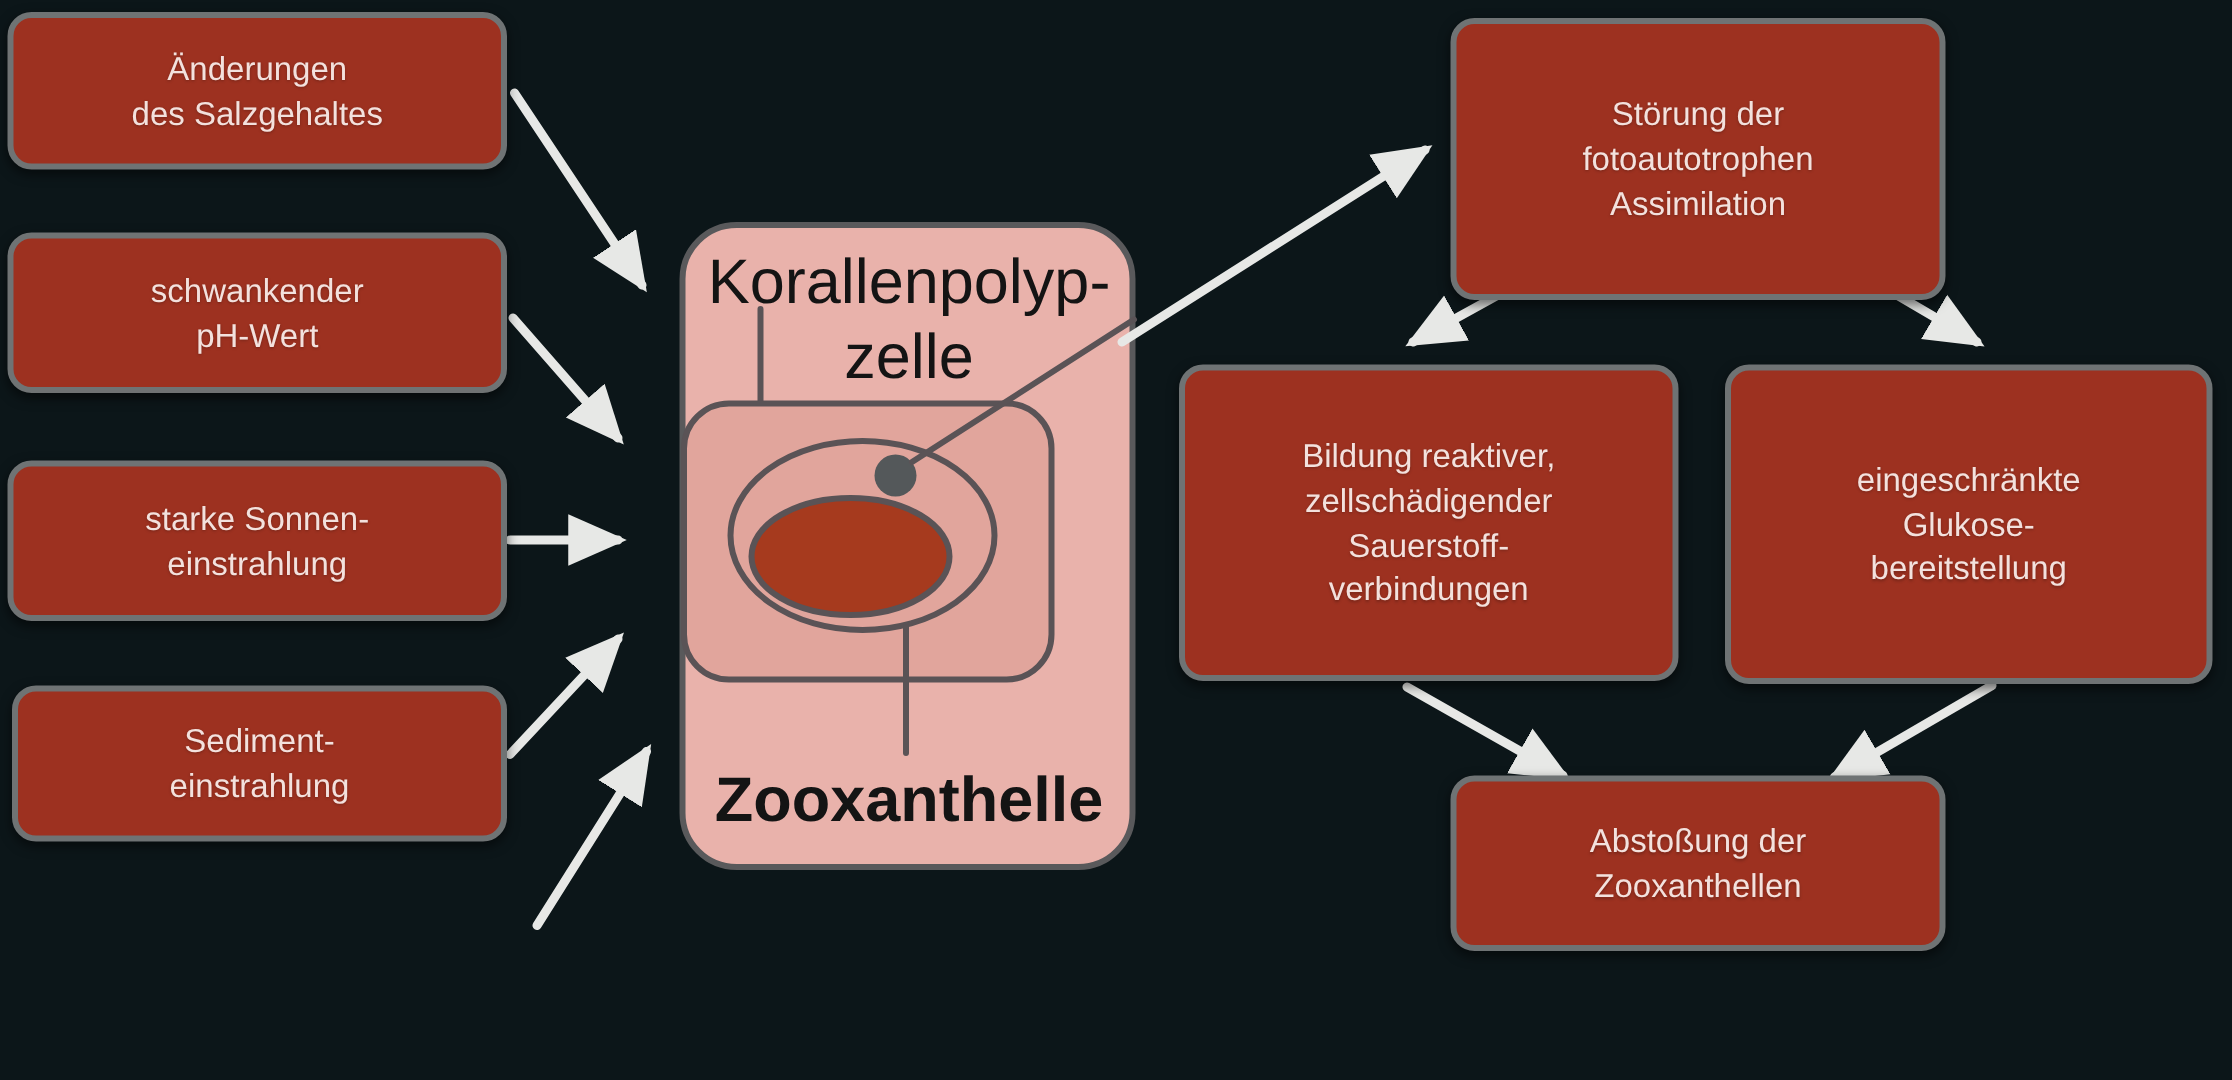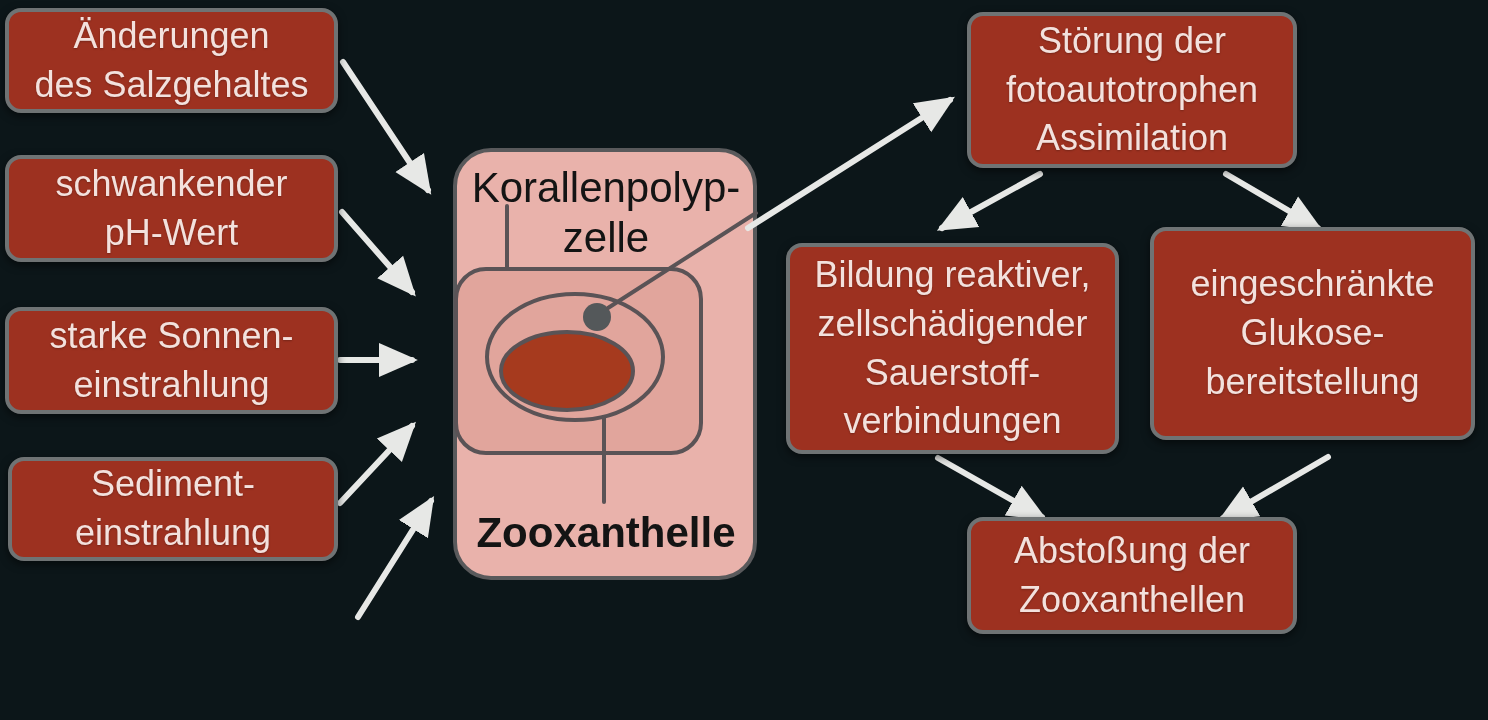--- a/index.html
+++ b/index.html
@@ -25,21 +25,21 @@
     position:absolute;display:flex;align-items:center;justify-content:center;
     background:var(--box_fill);
     border:4px solid var(--box_border);
     border-radius:16px;
     box-sizing:border-box;
     box-shadow:0 3px 8px rgba(0,0,0,.55);
   }
   .box-label{
     white-space:pre-line;text-align:center;
     color:var(--box_text);
-    font-size:36px;line-height:1.36;
+    font-size:22px;line-height:1.36;
     text-shadow:0 1px 2px rgba(0,0,0,.25);
   }
   .cell-label{
     position:absolute;white-space:pre-line;text-align:center;
     color:var(--cell_text);
     font-size:42px;line-height:1.2;
   }
   .arrow-line{stroke:var(--arrow);stroke-width:6;stroke-linecap:round;}
   .dark-line{stroke:var(--dark_line);stroke-width:4;stroke-linecap:round;fill:none;}
   .cell-outer{fill:var(--cell_fill);stroke:#59595b;stroke-width:4;}
@@ -102,32 +102,32 @@
   </div>
   <div class="box" style="left:8px;top:457px;width:330px;height:104px">
     <span class="box-label">Sediment-
 einstrahlung</span>
   </div>
 
   <div class="cell-label" style="left:462px;top:163px;width:288px;">Korallenpolyp-
 zelle</div>
   <div class="cell-label" style="left:462px;top:508px;width:288px;font-weight:bold;">Zooxanthelle</div>
 
-  <div class="box" style="left:967px;top:12px;width:330px;height:156px">
+  <div class="box" style="left:967px;top:12px;width:330px;height:188px">
     <span class="box-label">Störung der
 fotoautotrophen
 Assimilation</span>
   </div>
   <div class="box" style="left:786px;top:243px;width:333px;height:211px">
     <span class="box-label">Bildung reaktiver,
 zellschädigender
 Sauerstoff-
 verbindungen</span>
   </div>
-  <div class="box" style="left:1150px;top:227px;width:325px;height:213px">
+  <div class="box" style="left:1150px;top:243px;width:325px;height:213px">
     <span class="box-label">eingeschränkte
 Glukose-
 bereitstellung</span>
   </div>
   <div class="box" style="left:967px;top:517px;width:330px;height:117px">
     <span class="box-label">Abstoßung der
 Zooxanthellen</span>
   </div>
 
 </div>

